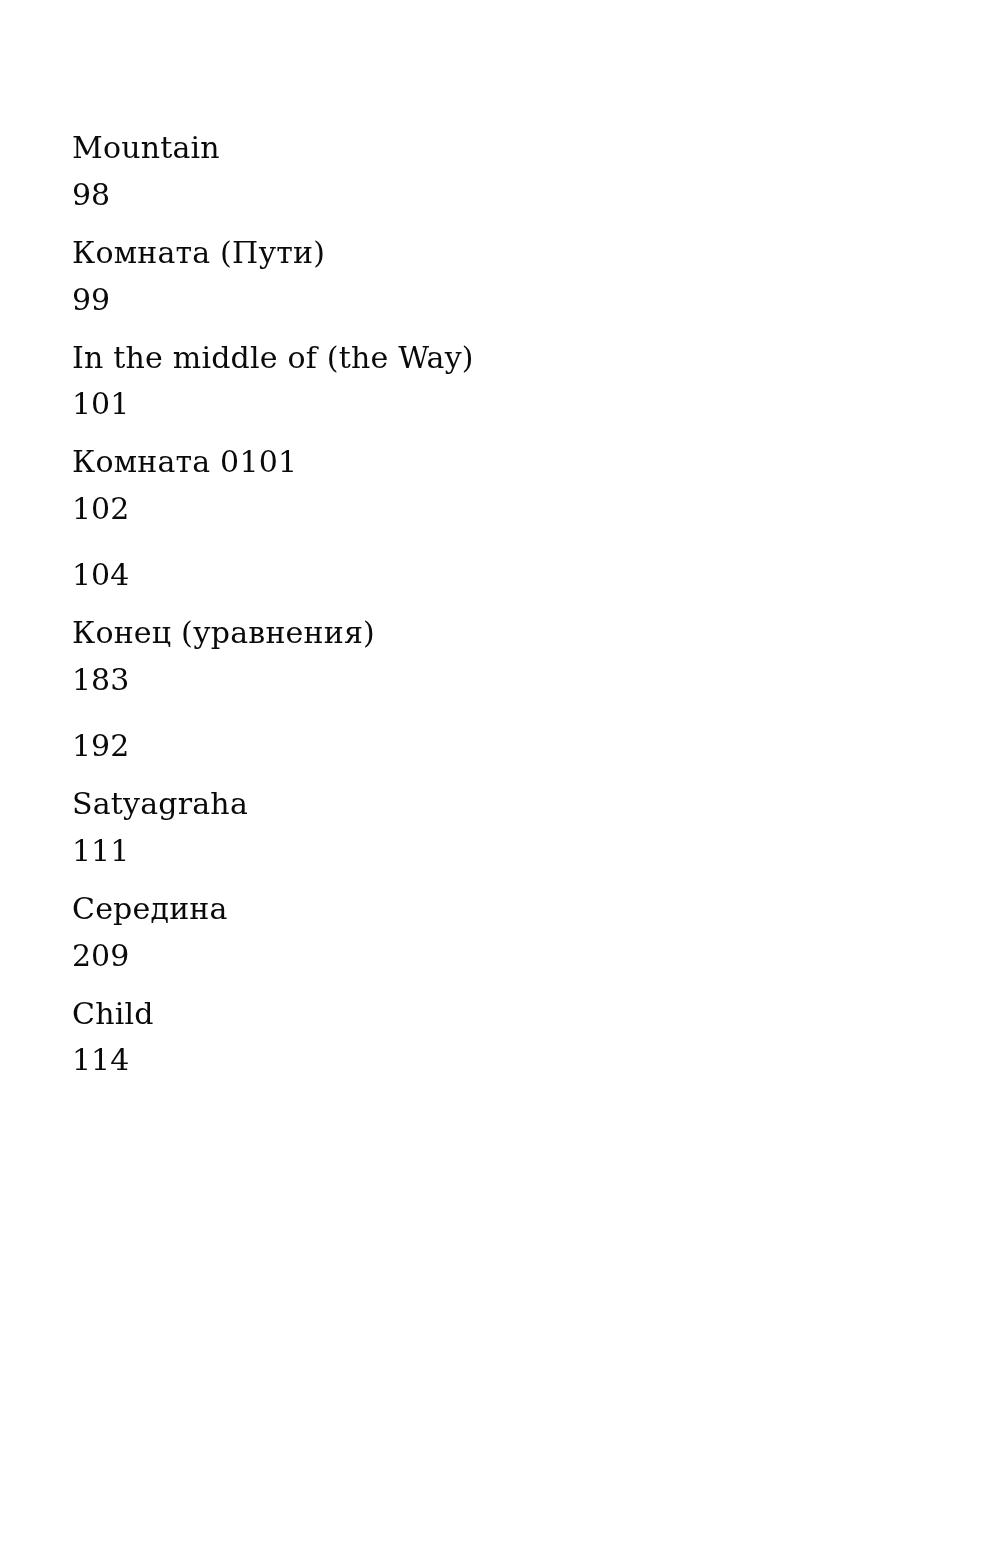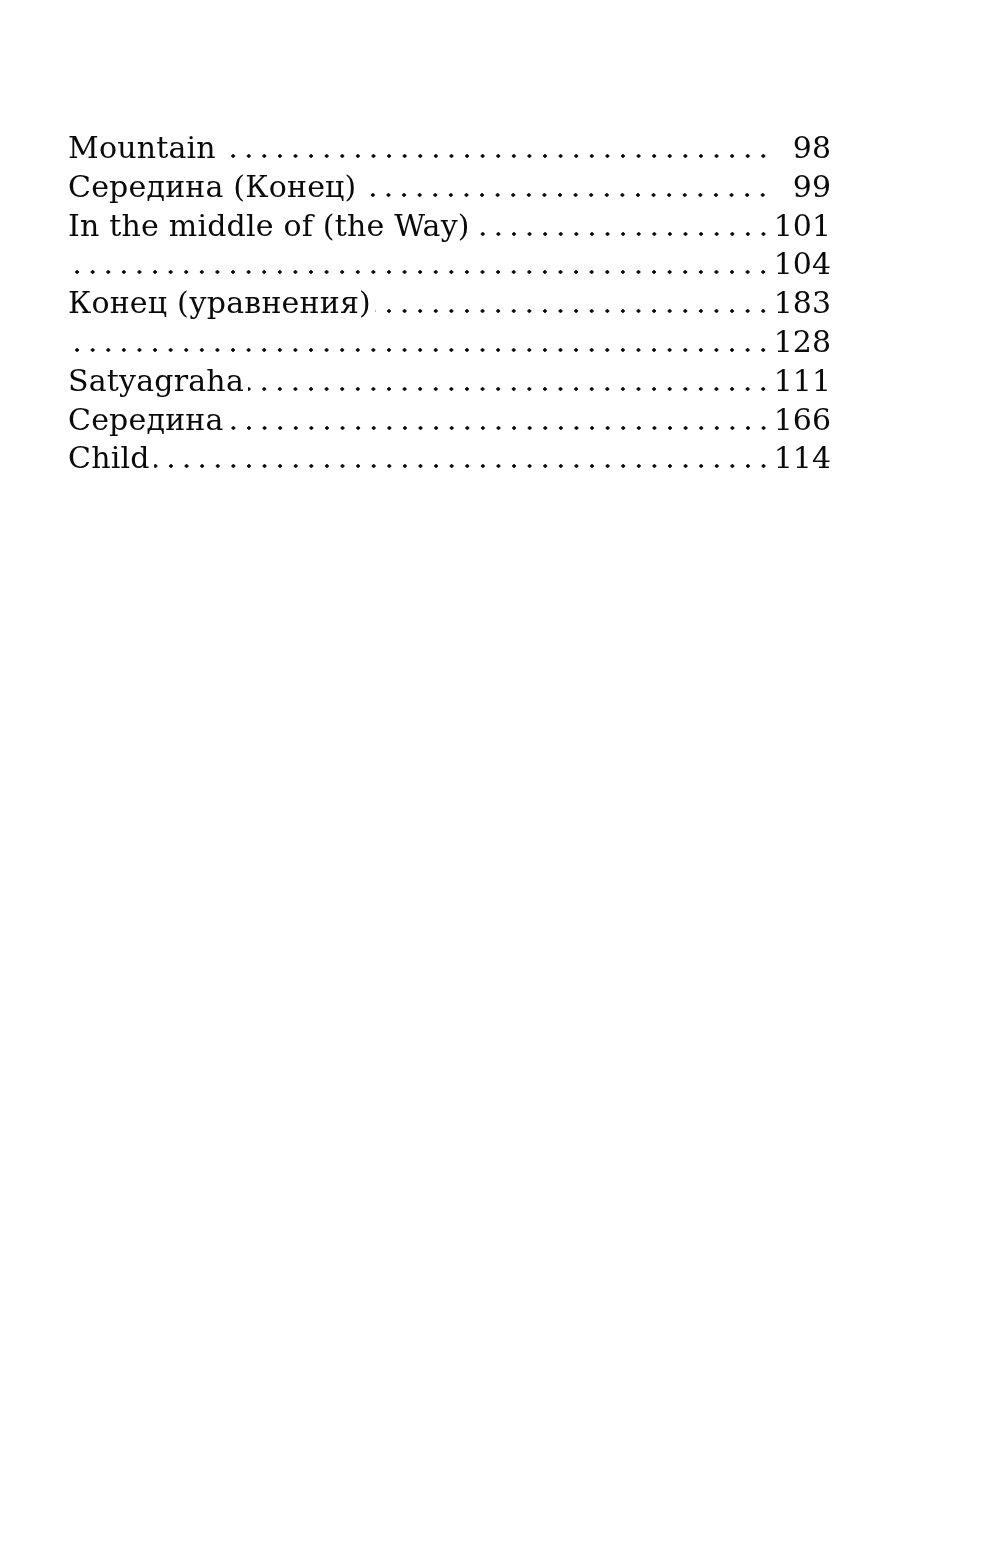--- a/index.html
+++ b/index.html
@@ -25,20 +25,21 @@
     width: 763px;
     font-family: "DejaVu Serif", "Liberation Serif", serif;
     font-size: 30px;
     color: #0a0a0a;
   }
   .toc-row {
     display: flex;
     align-items: baseline;
     line-height: 38.8px;
     white-space: nowrap;
+    flex-direction: column;
   }
   .toc-title {
     flex: 0 0 auto;
     letter-spacing: 0.2px;
   }
   .toc-leader {
     flex: 1 1 auto;
     height: 8px;
     margin-left: 4px;
     background-image: radial-gradient(circle, #0a0a0a 1.5px, rgba(0,0,0,0) 2px);
@@ -55,51 +56,56 @@
 <body>
 
 <div class="page">
   <div class="toc">
       <div class="toc-row">
         <span class="toc-title">Mountain</span>
         <span class="toc-leader"></span>
         <span class="toc-page">98</span>
       </div>
       <div class="toc-row">
-        <span class="toc-title">Середина (Конец)</span>
+        <span class="toc-title">Комната (Пути)</span>
         <span class="toc-leader"></span>
         <span class="toc-page">99</span>
       </div>
       <div class="toc-row">
         <span class="toc-title">In the middle of (the Way)</span>
         <span class="toc-leader"></span>
         <span class="toc-page">101</span>
+      </div>
+      <div class="toc-row">
+        <span class="toc-title">Комната 0101</span>
+        <span class="toc-leader"></span>
+        <span class="toc-page">102</span>
       </div>
       <div class="toc-row">
         <span class="toc-leader"></span>
         <span class="toc-page">104</span>
       </div>
       <div class="toc-row">
         <span class="toc-title">Конец (уравнения)</span>
         <span class="toc-leader"></span>
         <span class="toc-page">183</span>
       </div>
       <div class="toc-row">
         <span class="toc-leader"></span>
-        <span class="toc-page">128</span>
+        <span class="toc-page">192</span>
       </div>
       <div class="toc-row">
         <span class="toc-title">Satyagraha</span>
         <span class="toc-leader"></span>
         <span class="toc-page">111</span>
       </div>
       <div class="toc-row">
         <span class="toc-title">Середина</span>
         <span class="toc-leader"></span>
-        <span class="toc-page">166</span>
+        <span class="toc-page">209</span>
       </div>
       <div class="toc-row">
         <span class="toc-title">Child</span>
         <span class="toc-leader"></span>
         <span class="toc-page">114</span>
       </div>
     </div>
 </div>
 
 </body></html>

